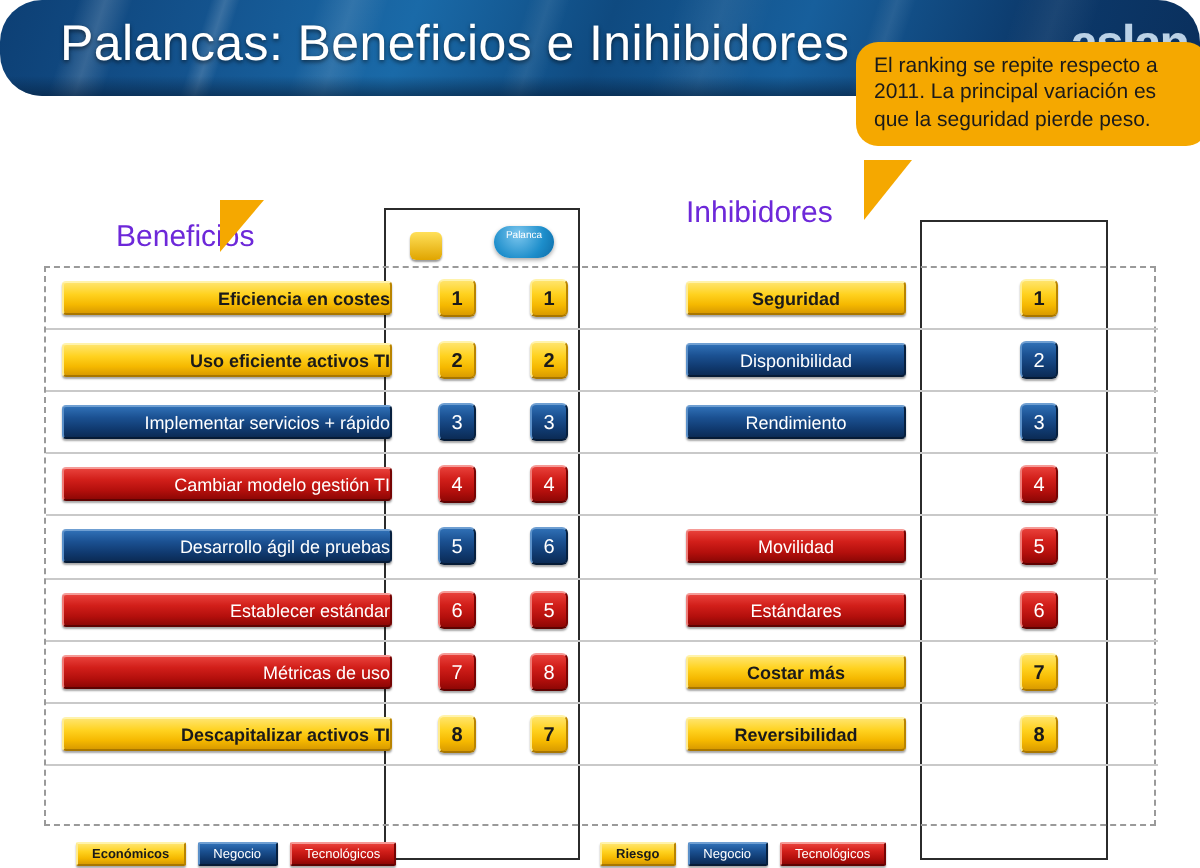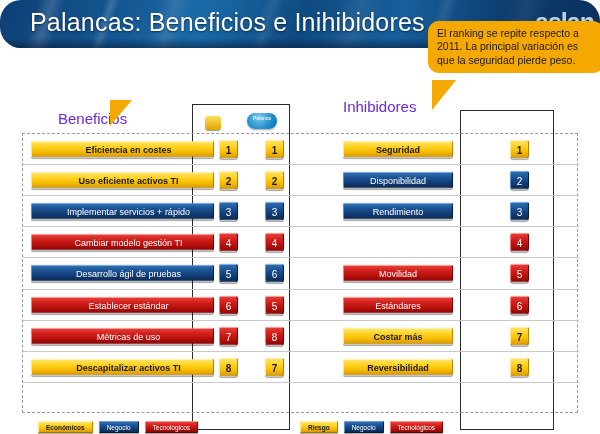--- a/index.html
+++ b/index.html
@@ -53,21 +53,21 @@
   .grid{position:absolute;left:22px;top:133px;width:556px;height:280px;
     border:1px dashed #9a9a9a;box-sizing:border-box;}
   .row{position:absolute;left:0;width:556px;height:31.1px;
     border-bottom:1px solid #c9c9c9;box-sizing:border-box;}
   .row.last{border-bottom:none;}
 
   
   .lbl{position:absolute;top:50%;transform:translateY(-50%);
        height:17px;line-height:17px;font-size:9px;white-space:nowrap;
        text-align:center;box-sizing:border-box;}
-  .lbl.left{left:8px;width:183px;padding-left:12px;text-align:center;}
+  .lbl.left{left:8px;width:165px;padding-left:12px;text-align:right;}
   .lbl.right{left:320px;width:110px;text-align:center;}
 
   .num{position:absolute;top:50%;transform:translateY(-50%);
        width:19px;height:19px;line-height:19px;text-align:center;
        font-size:10px;border-radius:3px;box-sizing:border-box;}
   .n-a{left:196px;}
   .n-b{left:242px;}
   .n-c{left:487px;}
 
   

